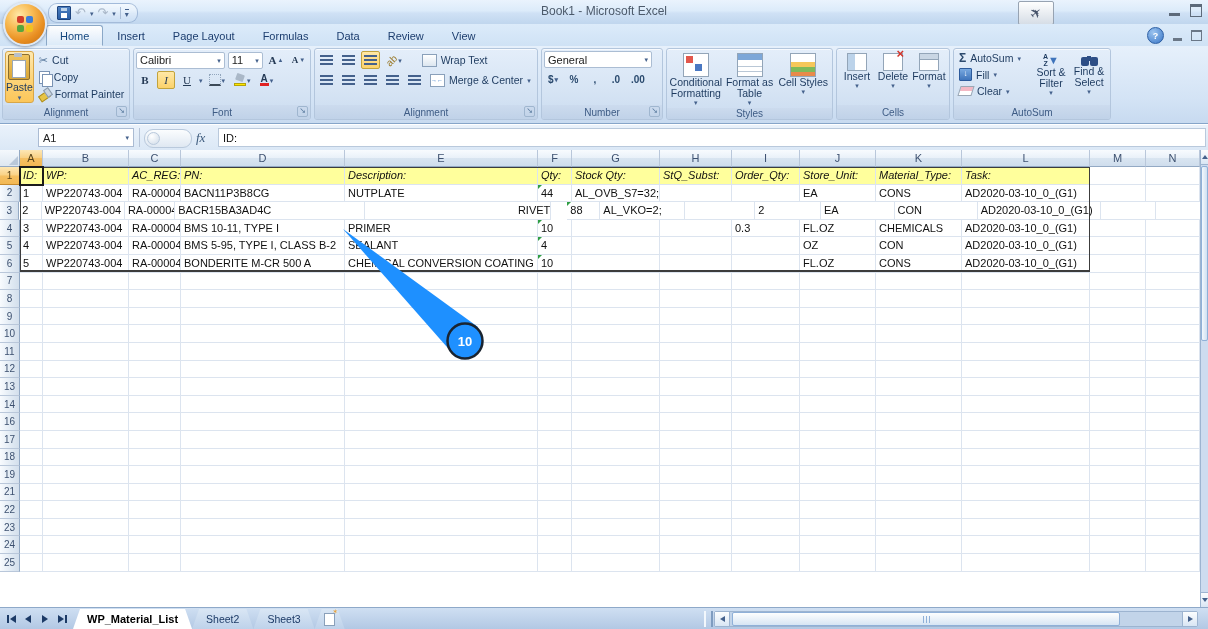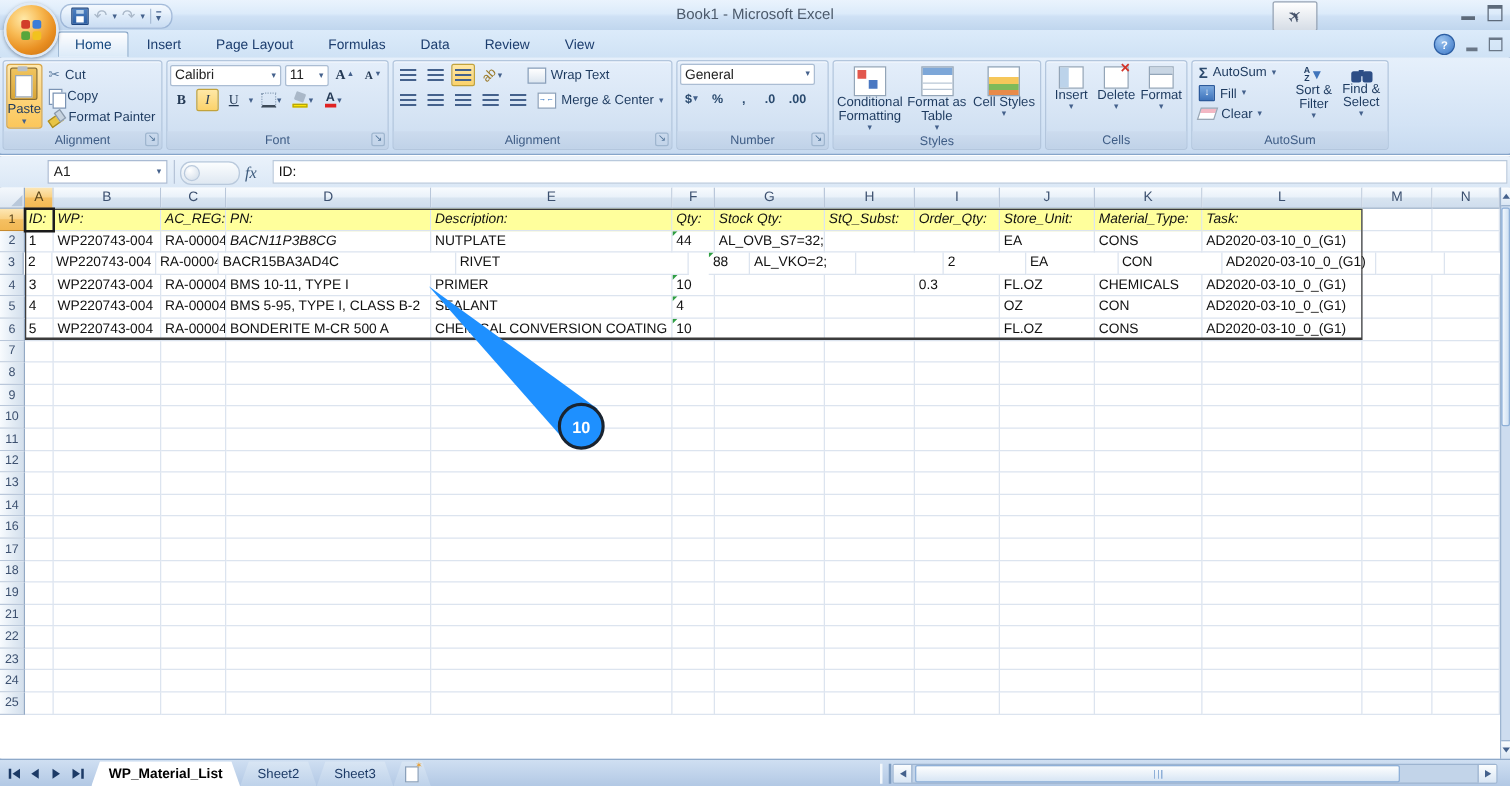--- a/index.html
+++ b/index.html
@@ -506,39 +506,39 @@
           <div class="cell hcell" style="width: 86px;"><span>Material_Type:</span></div>
           <div class="cell hcell" style="width: 128px;"><span>Task:</span></div>
           <div class="cell" style="width: 56px;"></div>
           <div class="cell" style="width: 54px;"></div>
         </div>
         <div class="grow">
           <div class="rowhdr">2</div>
           <div class="cell" style="width: 23px;"><span>1</span></div>
           <div class="cell" style="width: 86px;"><span>WP220743-004</span></div>
           <div class="cell" style="width: 52px;"><span>RA-00004</span></div>
-          <div class="cell" style="width: 164px; font-style: italic;"><span>BACN11P3B8CG</span></div>
+          <div class="cell" style="width: 164px;"><span>BACN11P3B8CG</span></div>
           <div class="cell" style="width: 193px;"><span>NUTPLATE</span></div>
           <div class="cell" style="width: 34px;"><span>44</span><div class="flag"></div></div>
           <div class="cell" style="width: 88px;"><span>AL_OVB_S7=32;</span></div>
           <div class="cell" style="width: 72px;"></div>
           <div class="cell" style="width: 68px;"></div>
           <div class="cell" style="width: 76px;"><span>EA</span></div>
           <div class="cell" style="width: 86px;"><span>CONS</span></div>
           <div class="cell" style="width: 128px;"><span>AD2020-03-10_0_(G1)</span></div>
           <div class="cell" style="width: 56px;"></div>
           <div class="cell" style="width: 54px;"></div>
         </div>
         <div class="grow">
           <div class="rowhdr">3</div>
           <div class="cell" style="width: 23px;"><span>2</span></div>
           <div class="cell" style="width: 86px;"><span>WP220743-004</span></div>
           <div class="cell" style="width: 52px;"><span>RA-00004</span></div>
           <div class="cell" style="width: 196px;"><span>BACR15BA3AD4C</span></div>
-          <div class="cell" style="width: 193px;"><span>RIVET</span></div>
+          <div class="cell" style="width: 193px; text-align: right;"><span>RIVET</span></div>
           <div class="cell" style="width: 34px; margin-left: 16px;"><span>88</span><div class="flag"></div></div>
           <div class="cell" style="width: 88px;"><span>AL_VKO=2;</span></div>
           <div class="cell" style="width: 72px;"></div>
           <div class="cell" style="width: 68px;"><span>2</span></div>
           <div class="cell" style="width: 76px;"><span>EA</span></div>
           <div class="cell" style="width: 86px;"><span>CON</span></div>
           <div class="cell" style="width: 128px;"><span>AD2020-03-10_0_(G1)</span></div>
           <div class="cell" style="width: 56px;"></div>
           <div class="cell" style="width: 54px;"></div>
         </div>

